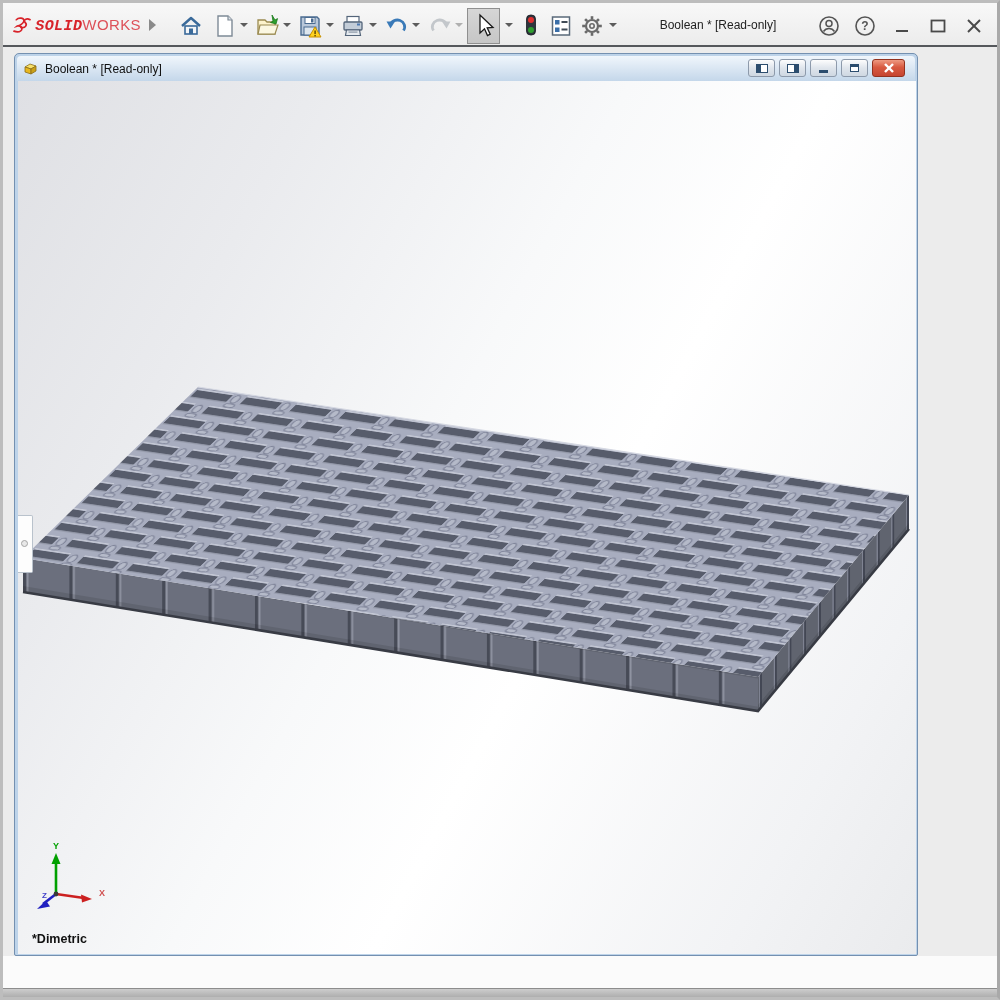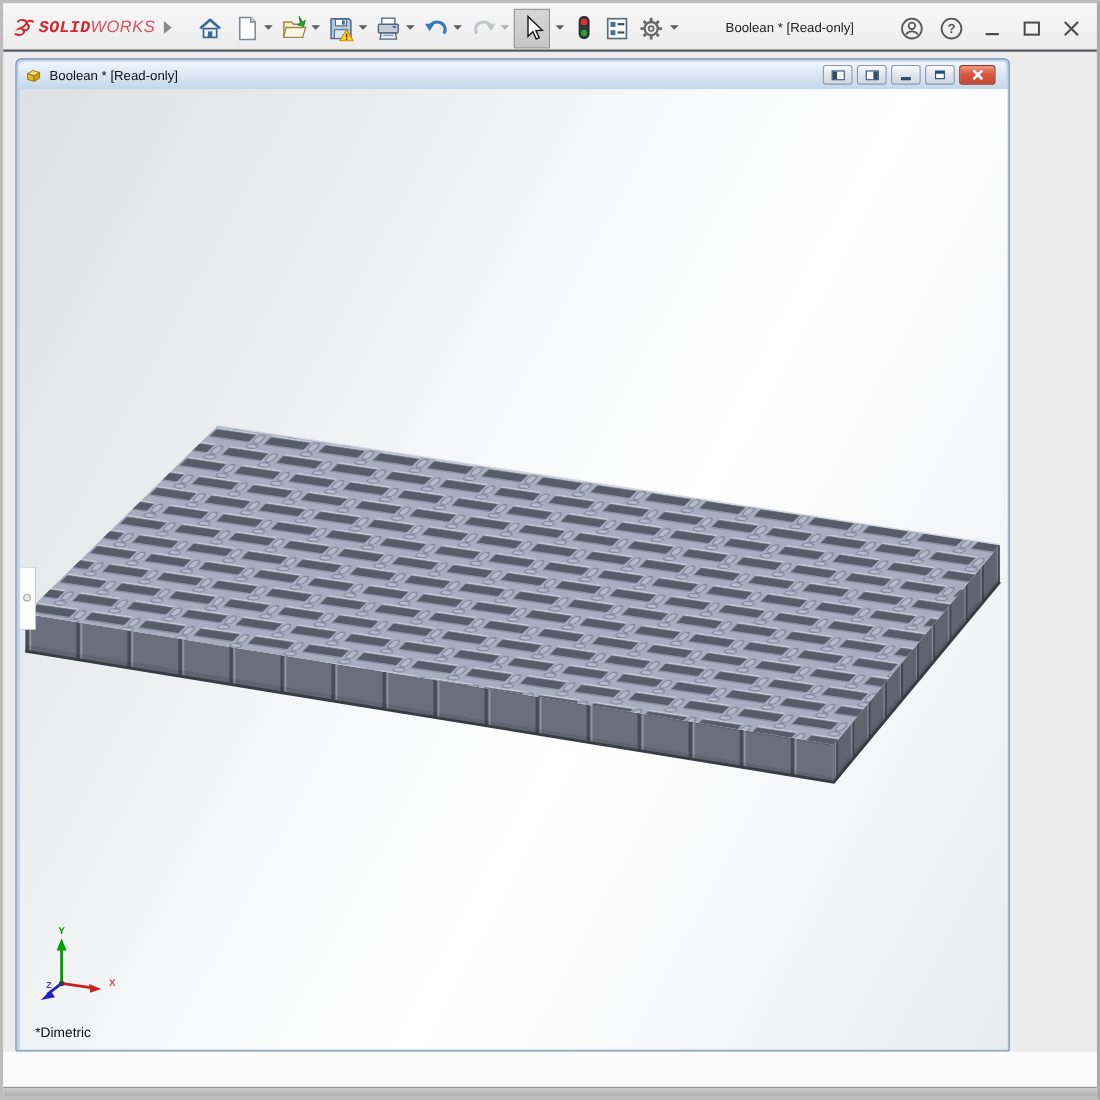--- a/index.html
+++ b/index.html
@@ -7,21 +7,21 @@
   body { background:#c9c9c9; position:relative; overflow:hidden; }
 
   .app { position:absolute; inset:0; background:#ececec; border:3px solid #bdbdbd; border-right-color:#a9a9a9; }
 
   
   .toolbar { position:absolute; left:0; top:0; width:994px; height:44px;
     background:linear-gradient(#f8f8f8,#ececec); border-bottom:2px solid #55585c; }
   .logo { position:absolute; left:8px; top:7px; width:130px; height:30px; display:flex; align-items:center; }
   .logo-text { font-size:15px; letter-spacing:.4px; margin-left:3px; white-space:nowrap; }
   .logo-solid { font-weight:bold; font-style:italic; color:#d8232a;font-family:Liberation Mono, monospace; }
-  .logo-works { font-weight:400; font-style:italic; color:#dd5058; }
+  .logo-works { font-weight:400; color:#dd5058; }
   .flyout-chevron { position:absolute; left:146px; top:16px; width:0; height:0;
     border-left:7px solid #8a8a8a; border-top:6px solid transparent; border-bottom:6px solid transparent; }
   .tbtn { position:absolute; top:8px; width:28px; height:30px; display:flex; align-items:center; justify-content:center; cursor:default; }
   .dd { position:absolute; top:20px; width:0; height:0; border-left:4px solid transparent; border-right:4px solid transparent; border-top:4.5px solid #5c5c5c; }
   .select-box { position:absolute; left:464px; top:5px; width:33px; height:36px;
     background:linear-gradient(#d6d6d6,#c6c6c6); border:1px solid #8f8f8f; display:flex; align-items:center; justify-content:center; }
   .tb-title { position:absolute; left:615px; top:0; width:200px; height:44px; display:flex; align-items:center; justify-content:center;
     font-size:12px; color:#222; white-space:nowrap; }
 
   
@@ -51,21 +51,21 @@
   .viewport { position:absolute; left:3px; top:27px; width:898px; height:873px; overflow:hidden;
     background:linear-gradient(118deg,#dfe0e4 0%,#eaebee 22%,#f8f9fa 45%,#ffffff 60%,#f2f3f5 86%,#eaebed 100%); }
   .model-svg { position:absolute; left:0; top:0; }
 
   .pane-tab { position:absolute; left:0px; top:434px; width:15px; height:58px; background:#fdfdfd;
     border:1px solid #b9c2cc; border-left:none; border-radius:0 2px 2px 0; }
   .pane-tab .knob { position:absolute; left:3px; top:24px; width:7px; height:7px; border-radius:50%;
     border:1px solid #a5a5a5; background:#e8e8e8; }
 
   .triad { position:absolute; left:8px; top:756px; }
-  .view-label { position:absolute; left:14px; top:851px; font-size:12.5px; font-weight:normal; color:#111; }
+  .view-label { position:absolute; left:14px; top:851px; font-size:12.5px; font-weight:bold; color:#111; }
 
   .rbtn { position:absolute; top:8px; width:28px; height:30px; display:flex; align-items:center; justify-content:center; }
 </style>
 </head>
 <body>
 
 <div class="app">
 
   <div class="toolbar">
 

